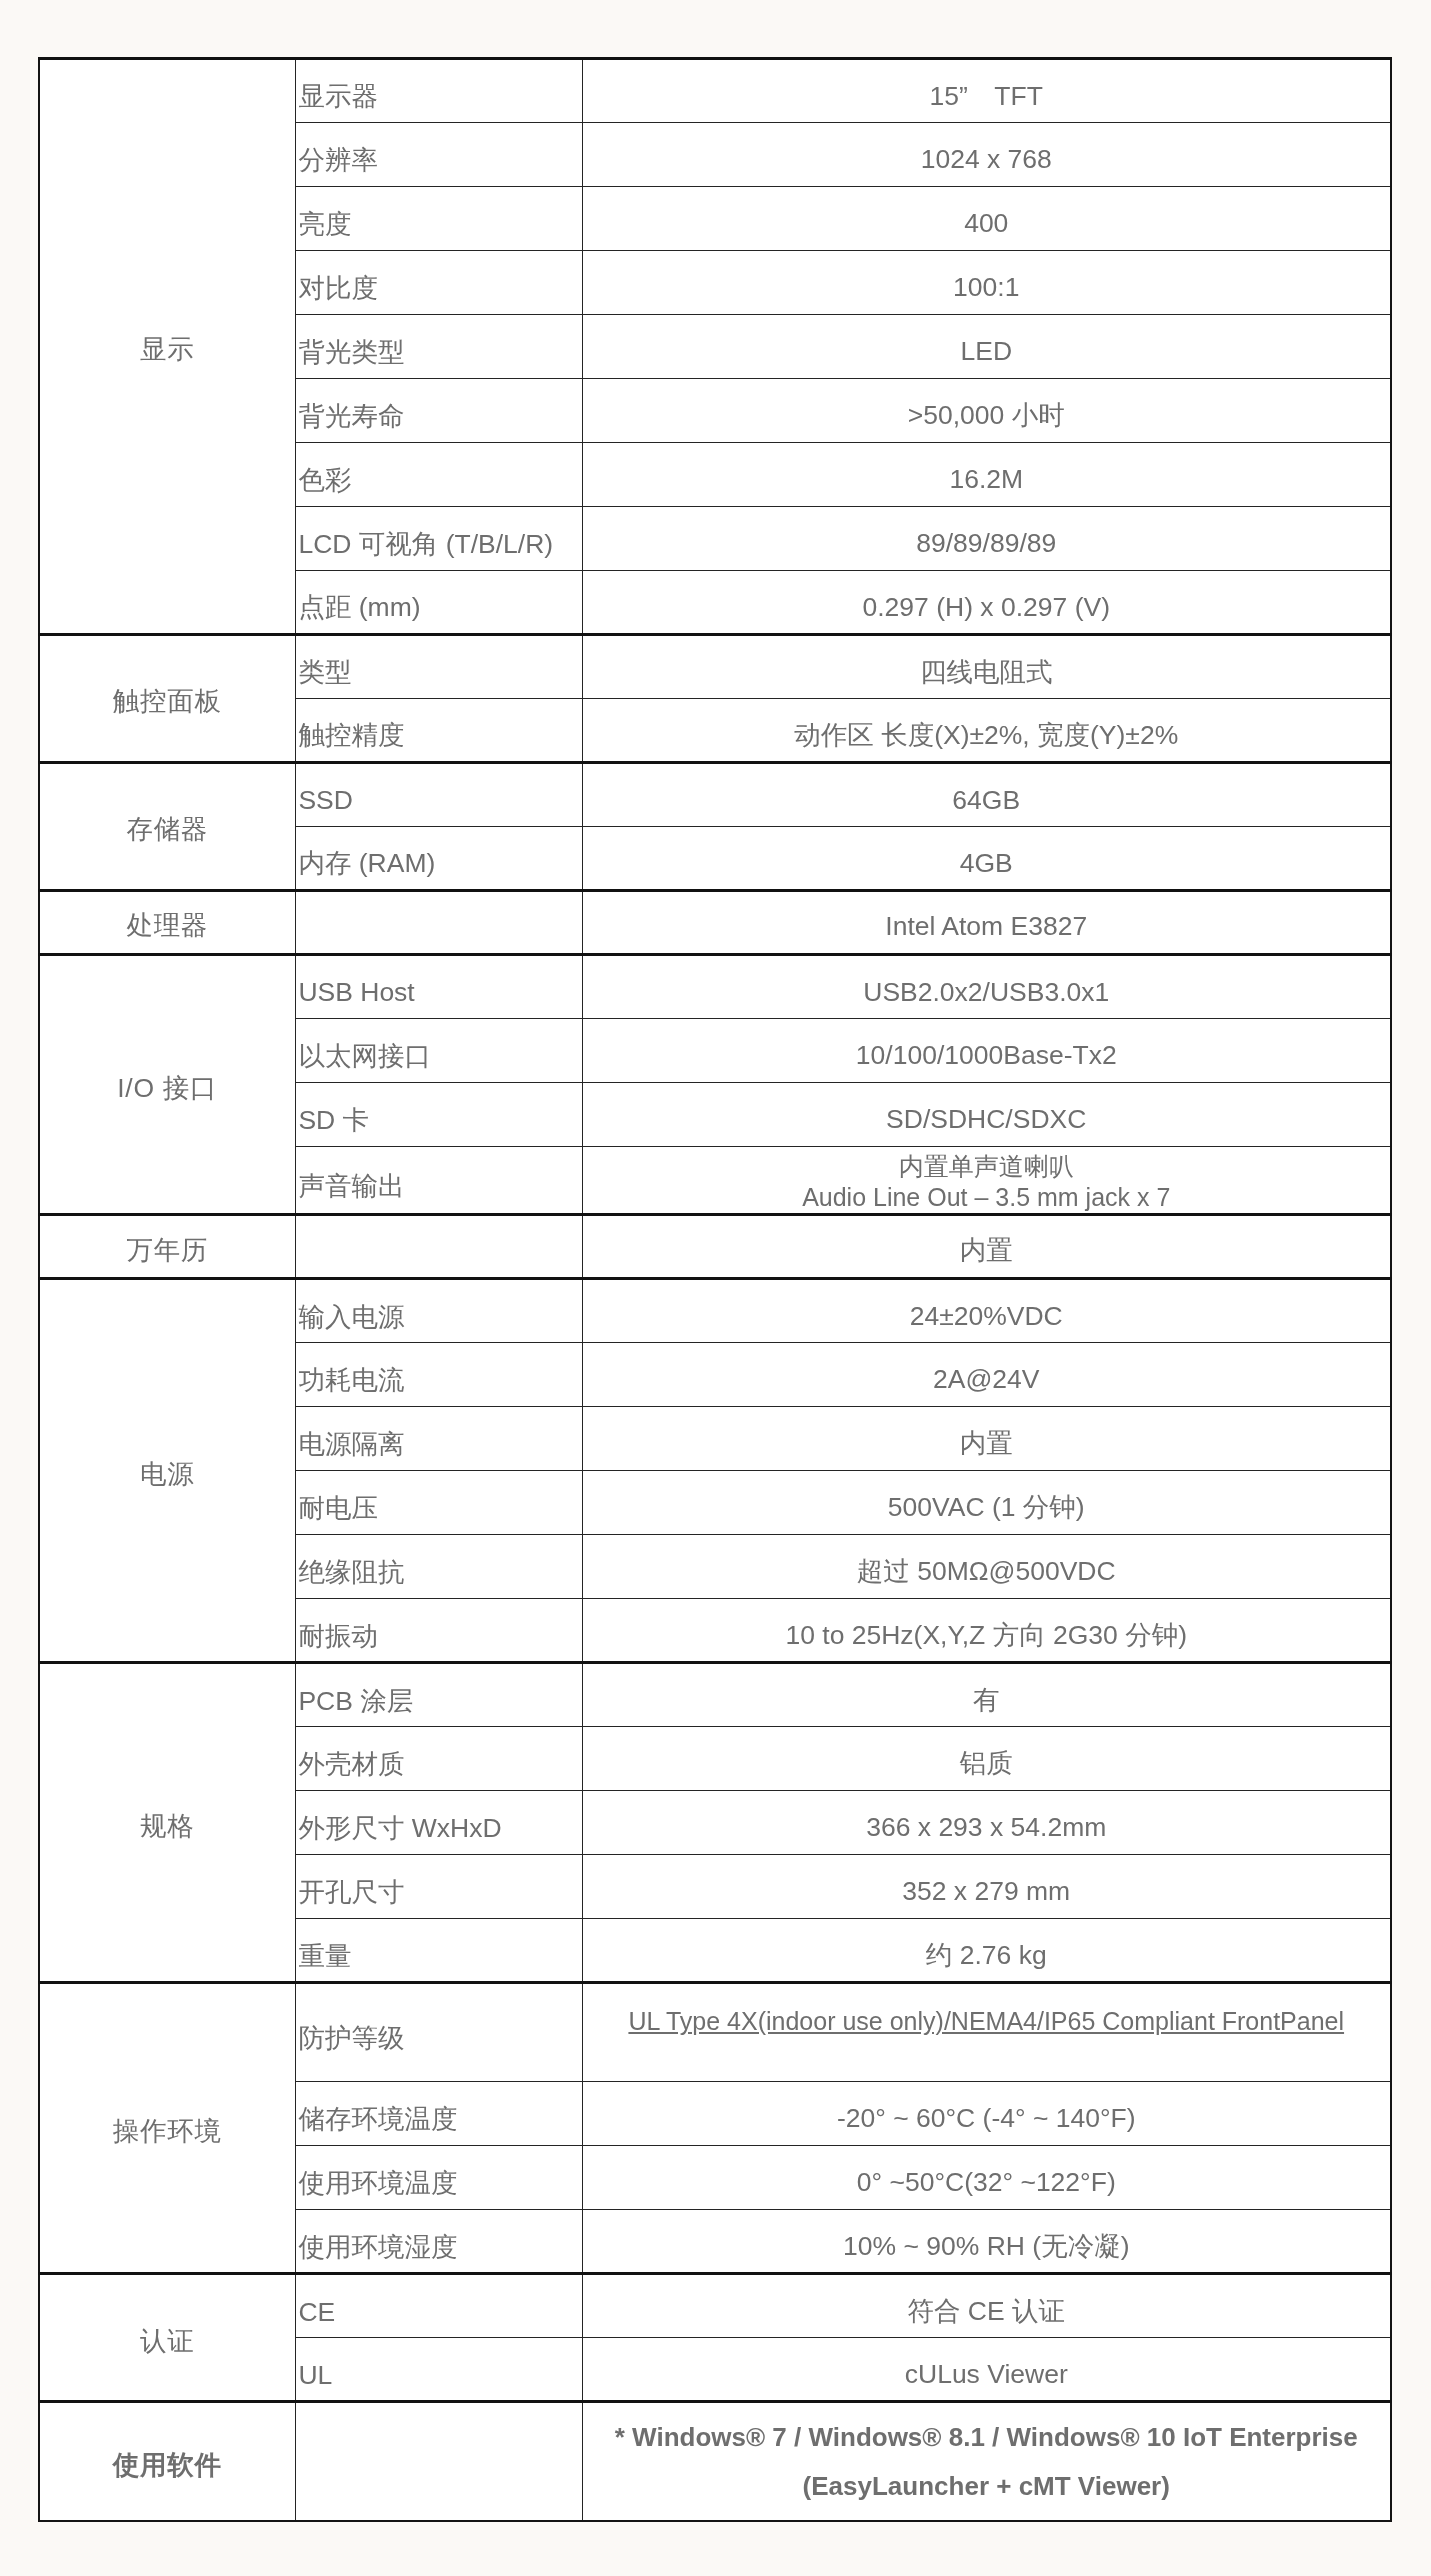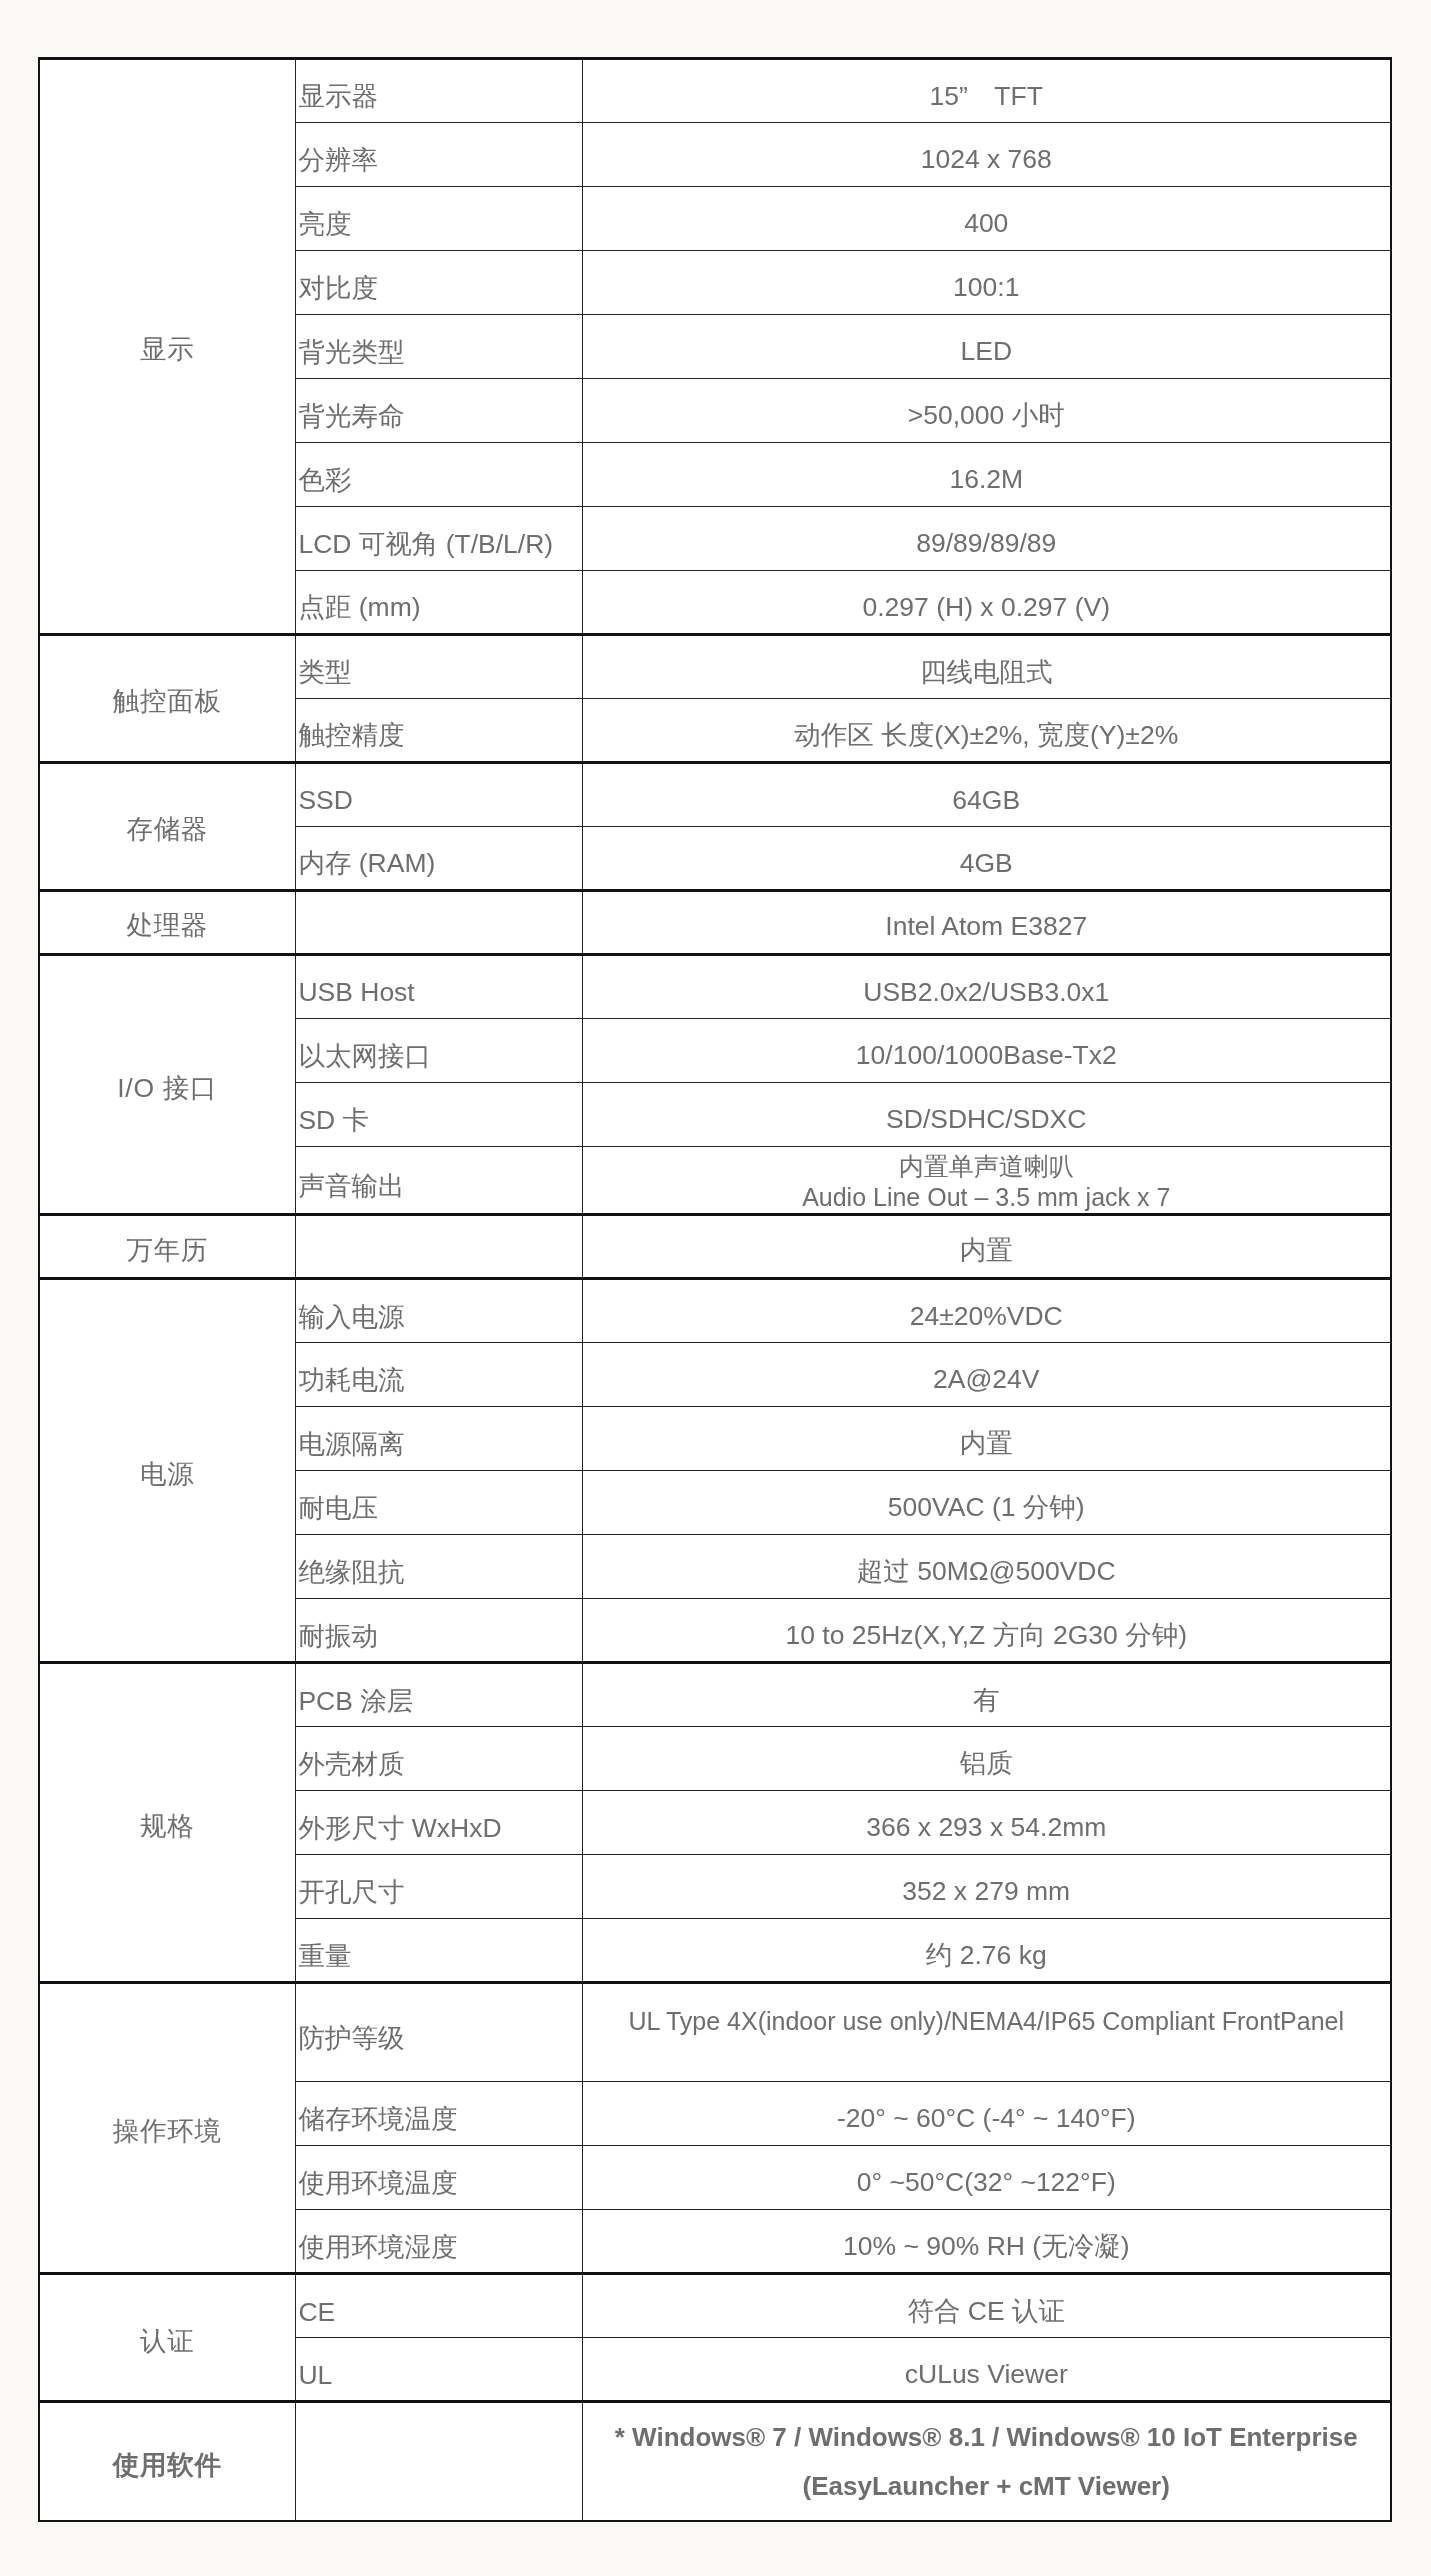--- a/index.html
+++ b/index.html
@@ -62,20 +62,21 @@
     white-space: pre-line;
   }
   td.value.v-low {
     vertical-align: bottom;
     padding-bottom: 10.3px;
   }
   td.value.v-top {
     vertical-align: top;
     padding-top: 22px;
     font-size: 25px;
+    text-decoration: underline;
   }
   td.value.lh-tight {
     line-height: 31px;
     font-size: 25px;
     padding-top: 4.4px;
   }
   td.value.lh-wide {
     line-height: 49px;
     font-size: 26px;
     padding-top: 0;

